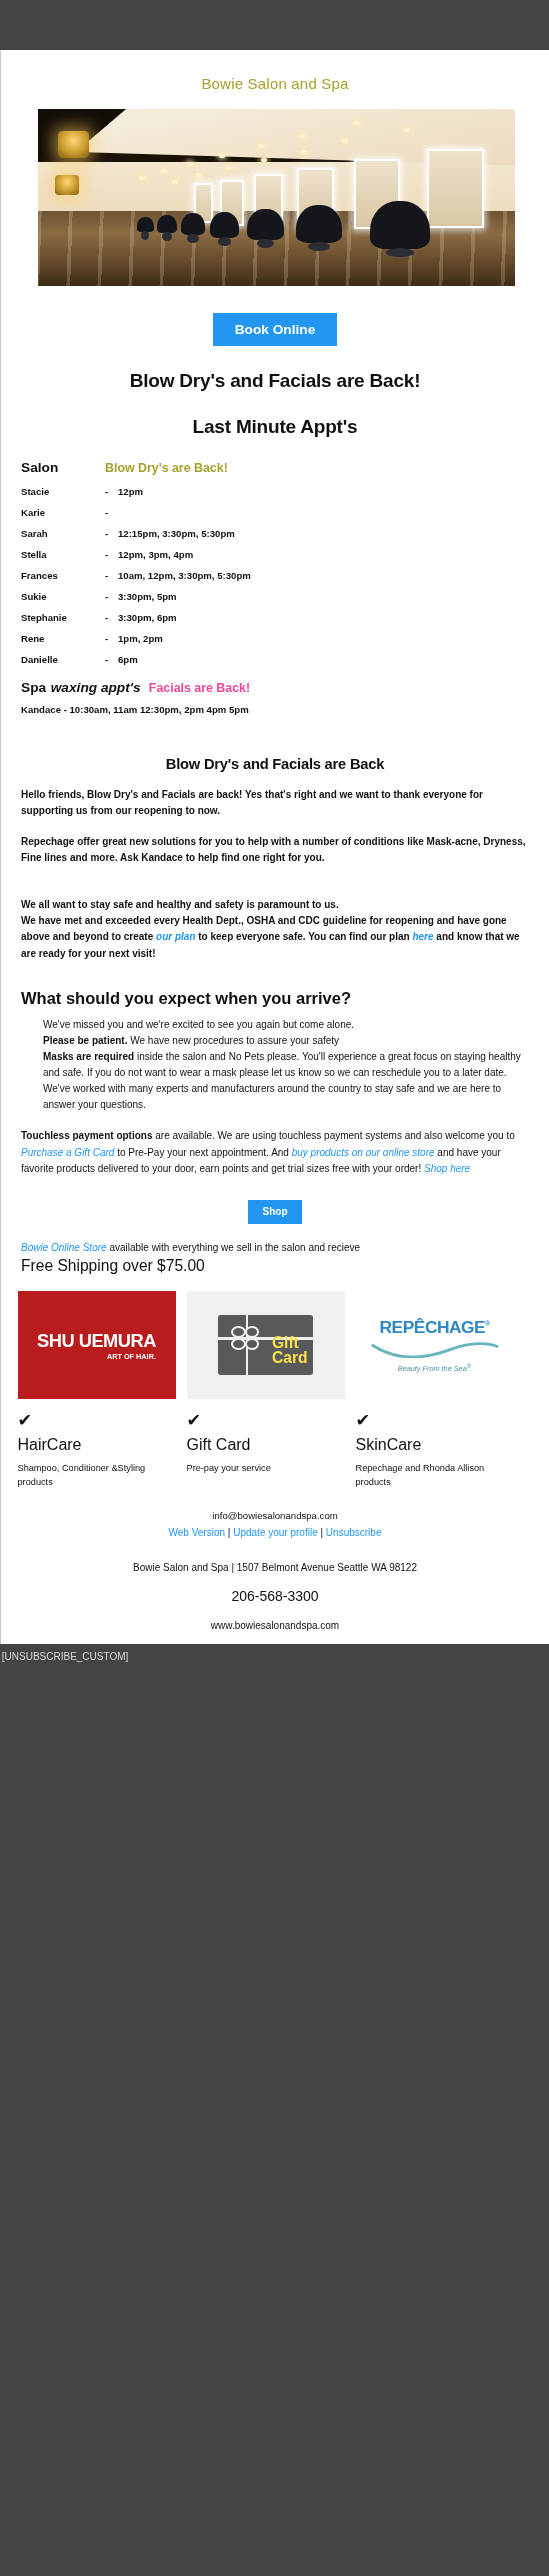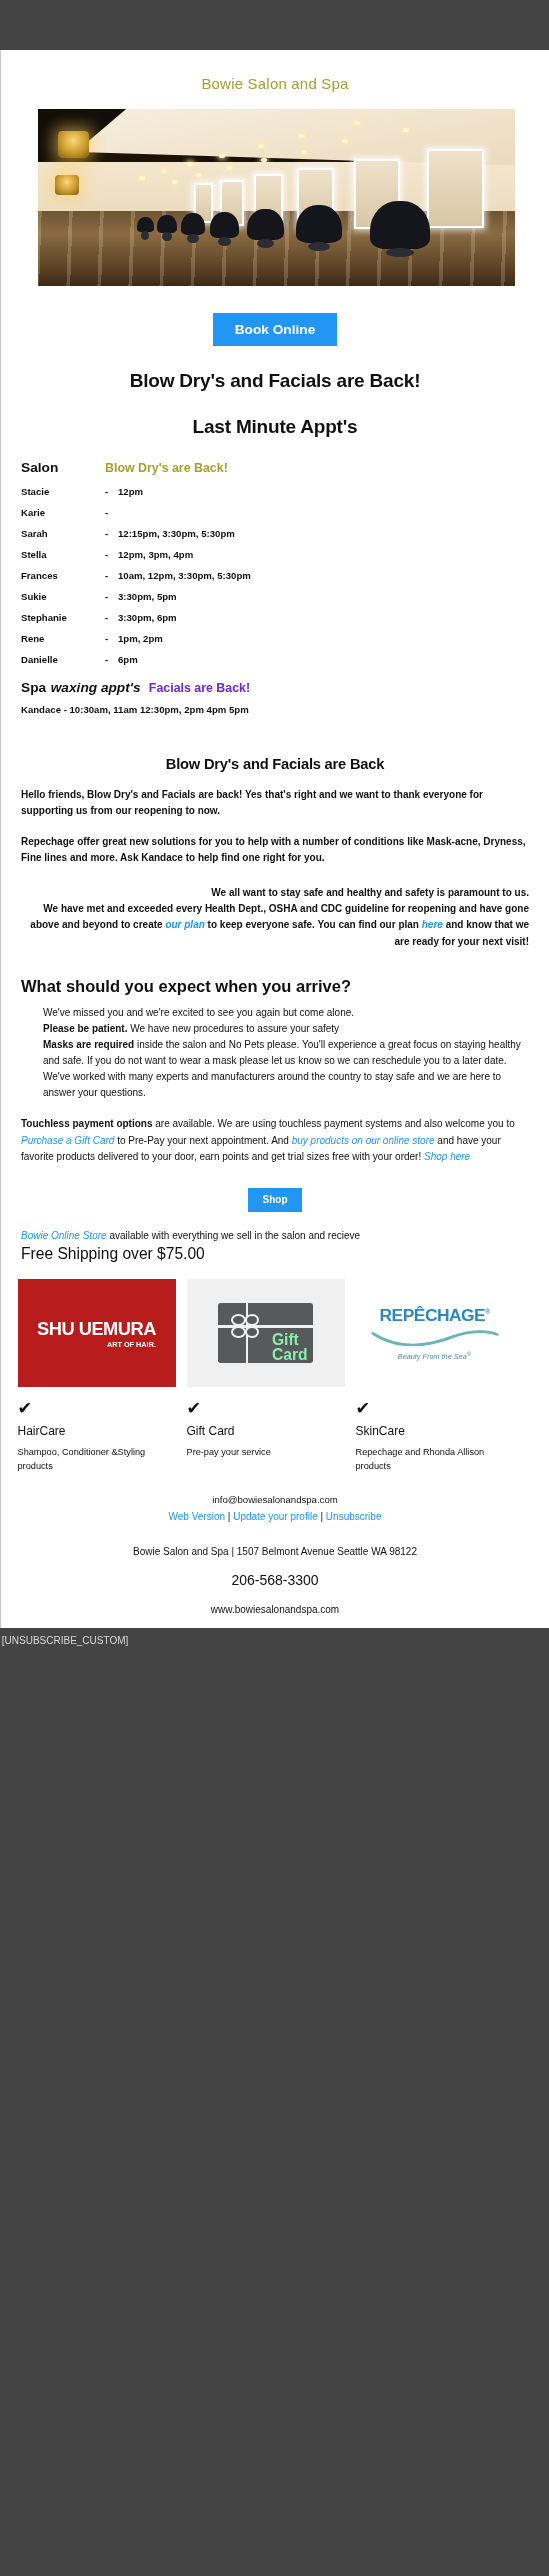--- a/index.html
+++ b/index.html
@@ -120,21 +120,21 @@
   }
   .sched-head .accent { color:#a7a02b; font-size:12.4px; font-weight:bold; }
   .sched-row { display:flex; align-items:baseline; margin-bottom:10px; font-size:9.6px; }
   .sched-row .name { width:84px; flex:none; font-weight:bold; color:#111; }
   .sched-row .dash { width:13px; flex:none; font-weight:bold; color:#111; }
   .sched-row .times { font-weight:bold; color:#111; }
 
   .spa-head { display:flex; align-items:baseline; margin:14.7px 0 9.2px 0; }
   .spa-head .t1 { font-size:13.7px; font-weight:bold; color:#111; }
   .spa-head .t2 { font-size:13.7px; font-weight:bold; font-style:italic; color:#111; margin-left:4.6px; }
-  .spa-head .t3 { font-size:12.4px; font-weight:bold; color:#6d28d9; margin-left:8.2px; }
+  .spa-head .t3 { font-size:12.4px; font-weight:bold; color:#ec4899; margin-left:8.2px; }
   .spa-row { font-size:9.6px; font-weight:bold; color:#111; }
 
   
   .copy { padding:0 20px; }
   .copy p { margin:0 0 12px 0; }
   .body-bold {
     font-size:10px; font-weight:bold; color:#111; line-height:1.62;
   }
   .body-reg {
     font-size:10px; color:#111; line-height:1.62;
@@ -178,35 +178,35 @@
   }
   .giftcard .petal {
     position:absolute; width:14.7px; height:12px; border-radius:50%;
     border:2.7px solid #f0f0f0; background:#58595b;
   }
   .giftcard .p1 { left:0; top:0; }
   .giftcard .p2 { left:13.7px; top:0; }
   .giftcard .p3 { left:0; top:12px; }
   .giftcard .p4 { left:13.7px; top:12px; }
   .giftcard .gtxt {
-    position:absolute; right:5.5px; bottom:1px; color:#86efac;
+    position:absolute; right:5.5px; bottom:10px; color:#fde047;
     font-size:15.6px; font-weight:bold; line-height:0.95; text-align:left;
   }
 
   .rep-logo { text-align:center; width:100%; }
   .rep-logo .rname {
     color:#2d87c4; font-size:17.4px; font-weight:bold; letter-spacing:-0.5px;
     font-family:"Liberation Sans", sans-serif;
   }
   .rep-logo .rname sup { font-size:6.4px; }
   .rep-logo .wave { margin:1.8px auto 0 auto; }
   .rep-logo .rtag { color:#4b8faa; font-size:7.3px; font-style:italic; margin-top:0.9px; }
 
   .card-check { font-size:17.4px; color:#111; line-height:1; margin:13px 0 6.4px 0; }
-  .card-title { font-size:12px; color:#111; margin-bottom:8.2px; }
+  .card-title { font-size:16px; color:#111; margin-bottom:8.2px; }
   .card-desc { font-size:9.2px; color:#111; line-height:1.5; }
 
   
   .footer { text-align:center; padding:20px 18.3px 0 18.3px; }
   .footer .email { font-size:9.6px; color:#111; margin-bottom:5.5px; }
   .footer .links { font-size:10px; margin-bottom:24px; }
   .footer .links a { color:#2196f3; text-decoration:none; }
   .footer .links span.sep { color:#111; }
   .footer .addr { font-size:10px; color:#111; margin-bottom:15.6px; }
   .footer .phone { font-size:14px; color:#111; margin-bottom:15.6px; }
@@ -335,21 +335,21 @@
         <span class="t3">Facials are Back!</span>
       </div>
       <div class="spa-row">Kandace  -  10:30am, 11am 12:30pm, 2pm 4pm 5pm</div>
     </div>
 
     <div class="headline second" style="margin-top:37px;font-size:14.7px;">Blow Dry's and Facials are Back</div>
 
     <div class="copy" style="margin-top:14.7px;">
       <p class="body-bold">Hello friends, Blow Dry's and Facials are back! Yes that's right and we want to thank everyone for supporting us from our reopening to now.</p>
       <p class="body-bold" style="margin-top:14.7px;">Repechage offer great new solutions for you to help with a number of conditions like Mask-acne, Dryness, Fine lines and more. Ask Kandace to help find one right for you.</p>
-      <p class="body-bold" style="margin-top:19px;text-align:right;">
+      <p class="body-bold" style="margin-top:31px;">
         <span>We all want to stay safe and healthy and safety is paramount to us.</span><br>
         <span>We have met and exceeded every Health Dept., OSHA and CDC guideline for reopening and have gone above and beyond to create </span><a class="lnk" href="#">our plan</a><span> to keep everyone safe. You can find our plan </span><a class="lnk" href="#">here</a><span> and know that we are ready for your next visit!</span>
       </p>
     </div>
 
     <div class="section-q">What should you expect when you arrive?</div>
 
     <div class="indent">
       <div class="body-reg">We've missed you and we're excited to see you again but come alone.</div>
       <div class="body-reg">

